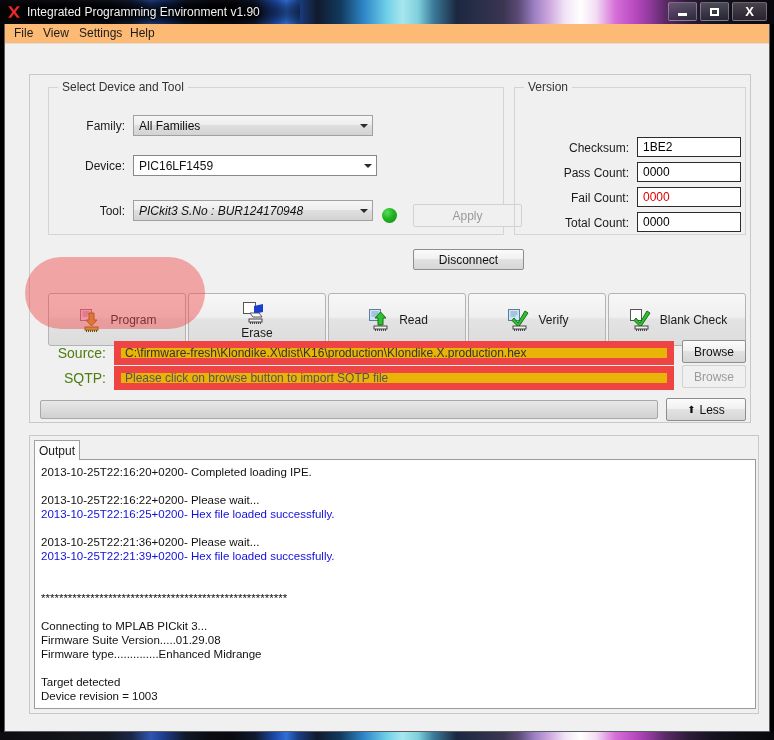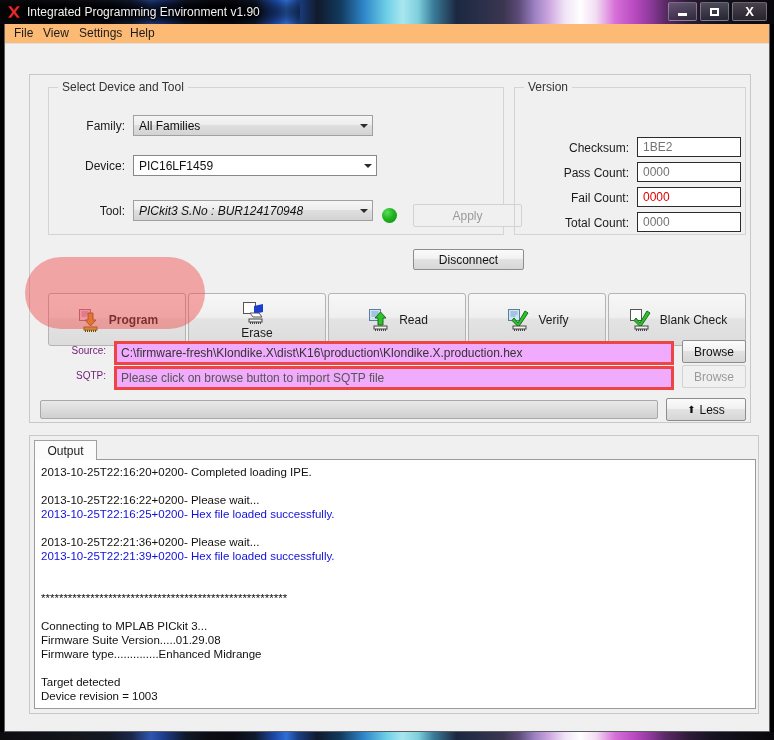--- a/index.html
+++ b/index.html
@@ -156,21 +156,21 @@
   #led {
     position:absolute; left:352px; top:133px; width:15px; height:15px;
     border-radius:50%;
     background: radial-gradient(circle at 35% 30%, #55e055 0%, #22b222 45%, #0d8d0d 100%);
   }
 
   
   .resfield {
     position:absolute; height:20px; width:104px;
     border:1px solid #2b2b2b; background:#fff;
-    font-size:12px; color:#737373;
+    font-size:12px; color:#000000;
     display:flex; align-items:center; padding-left:5px;
     box-sizing:border-box;
   }
   .resfield.red { color:#e00000; }
 
   
   #actions {
     position:absolute; left:18px; top:218px; width:698px; height:53px;
   }
   .actbtn {
@@ -187,25 +187,25 @@
     position:absolute; left:20px; top:233px;
     width:180px; height:72px;
     background: rgba(240,70,70,0.45);
     border-radius:36px;
     z-index:4;
     pointer-events:none;
   }
 
   
   .pathrow-label {
-    position:absolute; font-size:10px; color:#701a75; text-align:right;
+    position:absolute; font-size:14px; color:#4d7c0f; text-align:right;
   }
   .pathfield {
     position:absolute; height:24px; box-sizing:border-box;
-    border:3px solid #ef4444; background:#f0abfc;
+    border:7px solid #ef4444; background:#eab308;
     font-size:12px; color:#333;
     display:flex; align-items:center; padding-left:4px;
     white-space:nowrap; overflow:hidden;
   }
   .pathfield.placeholder { color:#555; }
 
   #progressbar {
     position:absolute; left:35px; top:376px; width:618px; height:19px;
     border:1px solid #a8a8a8; box-sizing:border-box;
     background: linear-gradient(to bottom, #e8e8e8 0%, #dcdcdc 50%, #d0d0d0 100%);
@@ -217,21 +217,21 @@
   #btn-less .lessglyph { font-size:10px; margin-right:4px; }
 
   
   #output-panel {
     position:absolute; left:24px; top:411px; width:730px; height:279px;
     background:#f0f0f0;
     border:1px solid #c8c8c8;
     box-sizing:border-box;
   }
   #tab-output {
-    position:absolute; left:4px; top:4px; width:63px; height:20px;
+    position:absolute; left:4px; top:4px; width:46px; height:20px;
     background:#fbfbfb;
     border:1px solid #a0a0a0; border-bottom:none;
     font-size:12px; color:#1b1b1b;
     display:flex; align-items:center; justify-content:center;
     box-sizing:border-box;
     z-index:3;
   }
   #tabstrip-line {
     position:absolute; left:4px; top:23px; width:722px; height:1px;
     background:#a0a0a0;
@@ -340,21 +340,21 @@
 
         <div class="fieldlabel" style="left:14px; top:103px; width:100px;">Fail Count:</div>
         <div class="resfield red" style="left:122px; top:99px;">0000</div>
 
         <div class="fieldlabel" style="left:14px; top:128px; width:100px;">Total Count:</div>
         <div class="resfield" style="left:122px; top:124px;">0000</div>
       </div>
 
       <div id="actions">
 
-        <div class="actbtn act-w" style="left:0px;font-weight:bold;">
+        <div class="actbtn act-w" style="left:0px;">
           <span class="ico">
             <svg width="26" height="26" viewBox="0 0 26 26">
               <rect x="3.5" y="2.5" width="11" height="11" fill="#f2d5ea" stroke="#9a6e8e" stroke-width="1"></rect>
               <line x1="5.5" y1="5" x2="12.5" y2="5" stroke="#b07ba0" stroke-width="1"></line>
               <line x1="5.5" y1="7" x2="12.5" y2="7" stroke="#b07ba0" stroke-width="1"></line>
               <line x1="5.5" y1="9" x2="10.5" y2="9" stroke="#b07ba0" stroke-width="1"></line>
               <path d="M12 6 L17 6 L17 13 L20 13 L14.5 19 L9 13 L12 13 Z" fill="#d79b20" stroke="#8a6410" stroke-width="1"></path>
               <rect x="8" y="20" width="13" height="3" fill="#e2a63a" stroke="#8a6410" stroke-width="1"></rect>
               <g stroke="#6a4b08" stroke-width="1">
                 <line x1="9.5" y1="23" x2="9.5" y2="25"></line>

